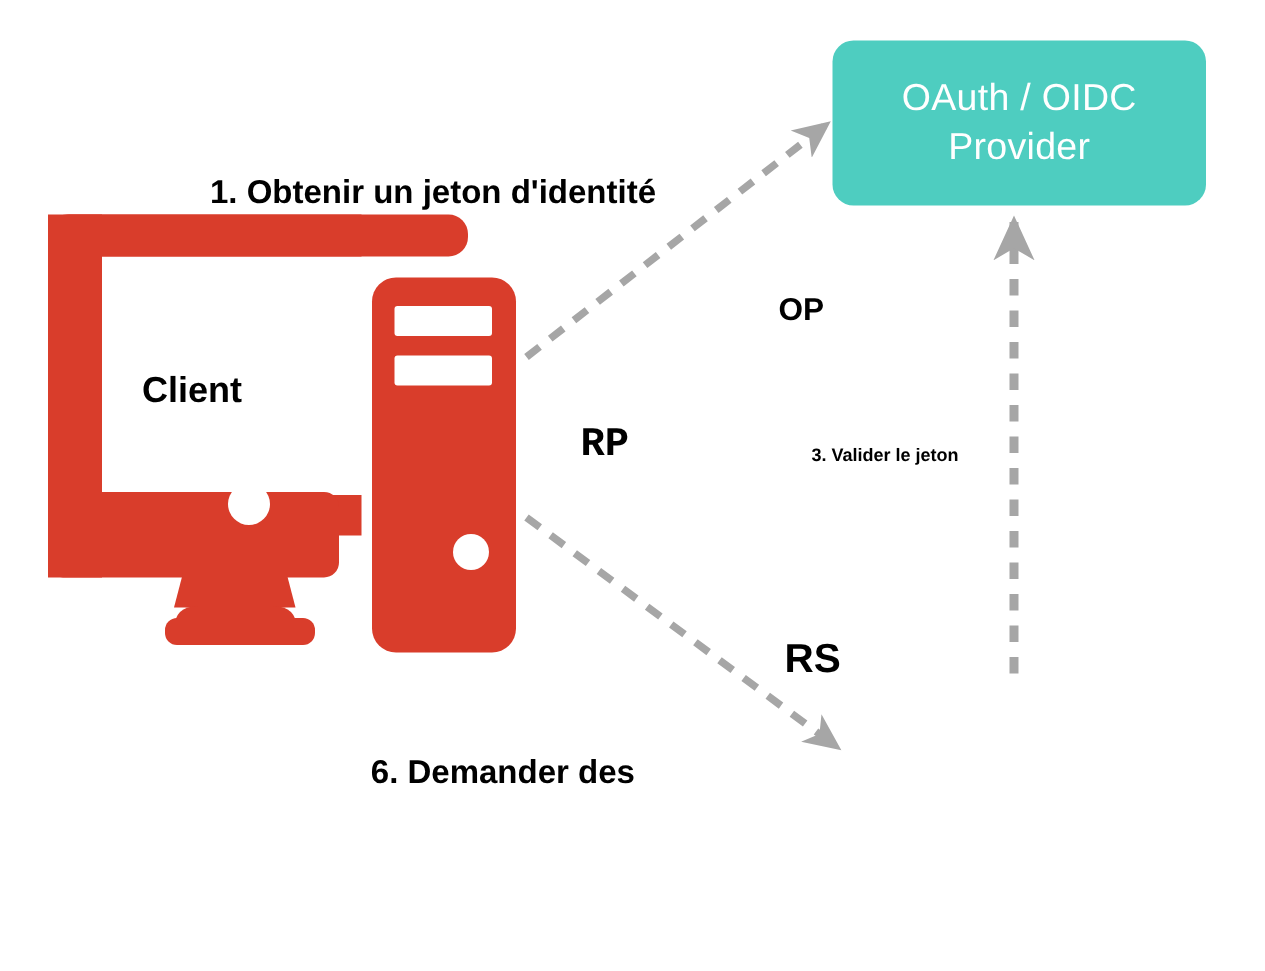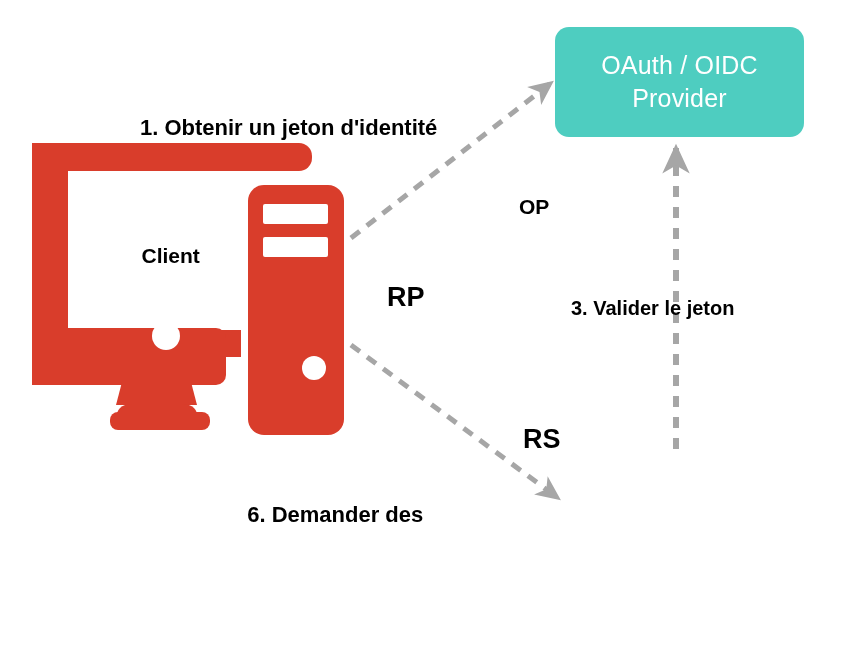--- a/index.html
+++ b/index.html
@@ -42,27 +42,27 @@
   .dlabel {
     position: absolute;
     color: #000000;
     font-weight: bold;
     white-space: pre;
     line-height: 1.22;
     margin-top: 25px;
   }
   #label-step1 { left: 140px; top: 90px;  font-size: 22px; }
   #label-step2 { left: 182px; top: 450px; font-size: 22px; text-align: center; width: 282px;}
-  #label-step3 { left: 571px; top: 271px; font-size: 20px; }
+  #label-step3 { left: 541px; top: 271px; font-size: 12px; }
   #label-op    { left: 519px; top: 169px; font-size: 21px; }
-  #label-rp    { left: 387px; top: 256px; font-size: 27px; }
+  #label-rp    { left: 387px; top: 256px; font-size: 27px; font-family: Liberation Mono, monospace; }
   #label-rs    { left: 523px; top: 398px; font-size: 27px; }
   #label-client {
-    left: 84px; top: 192px; width: 150px;
-    font-size: 21px; text-align: center;
+    left: 68px; top: 192px; width: 150px;
+    font-size: 24px; 
   }
 
   
   .layer {
     position: absolute;
     left: 0; top: 0;
     width: 843px; height: 647px;
   }
   #arrow-layer { pointer-events: none; }
 </style>

